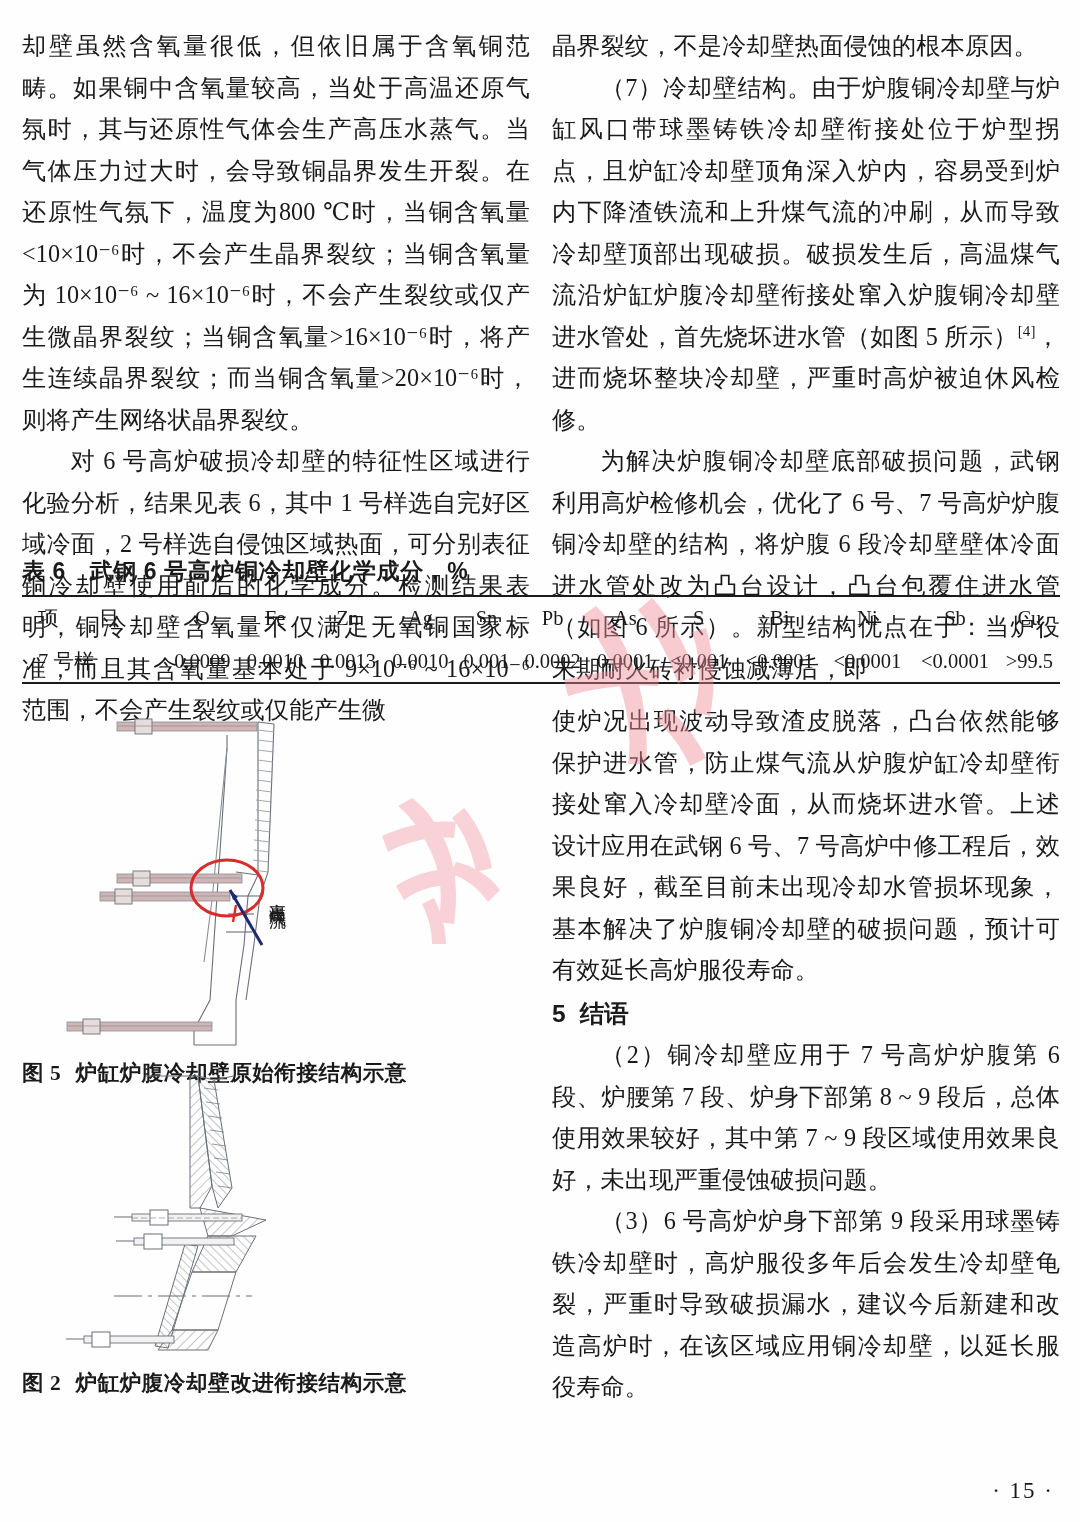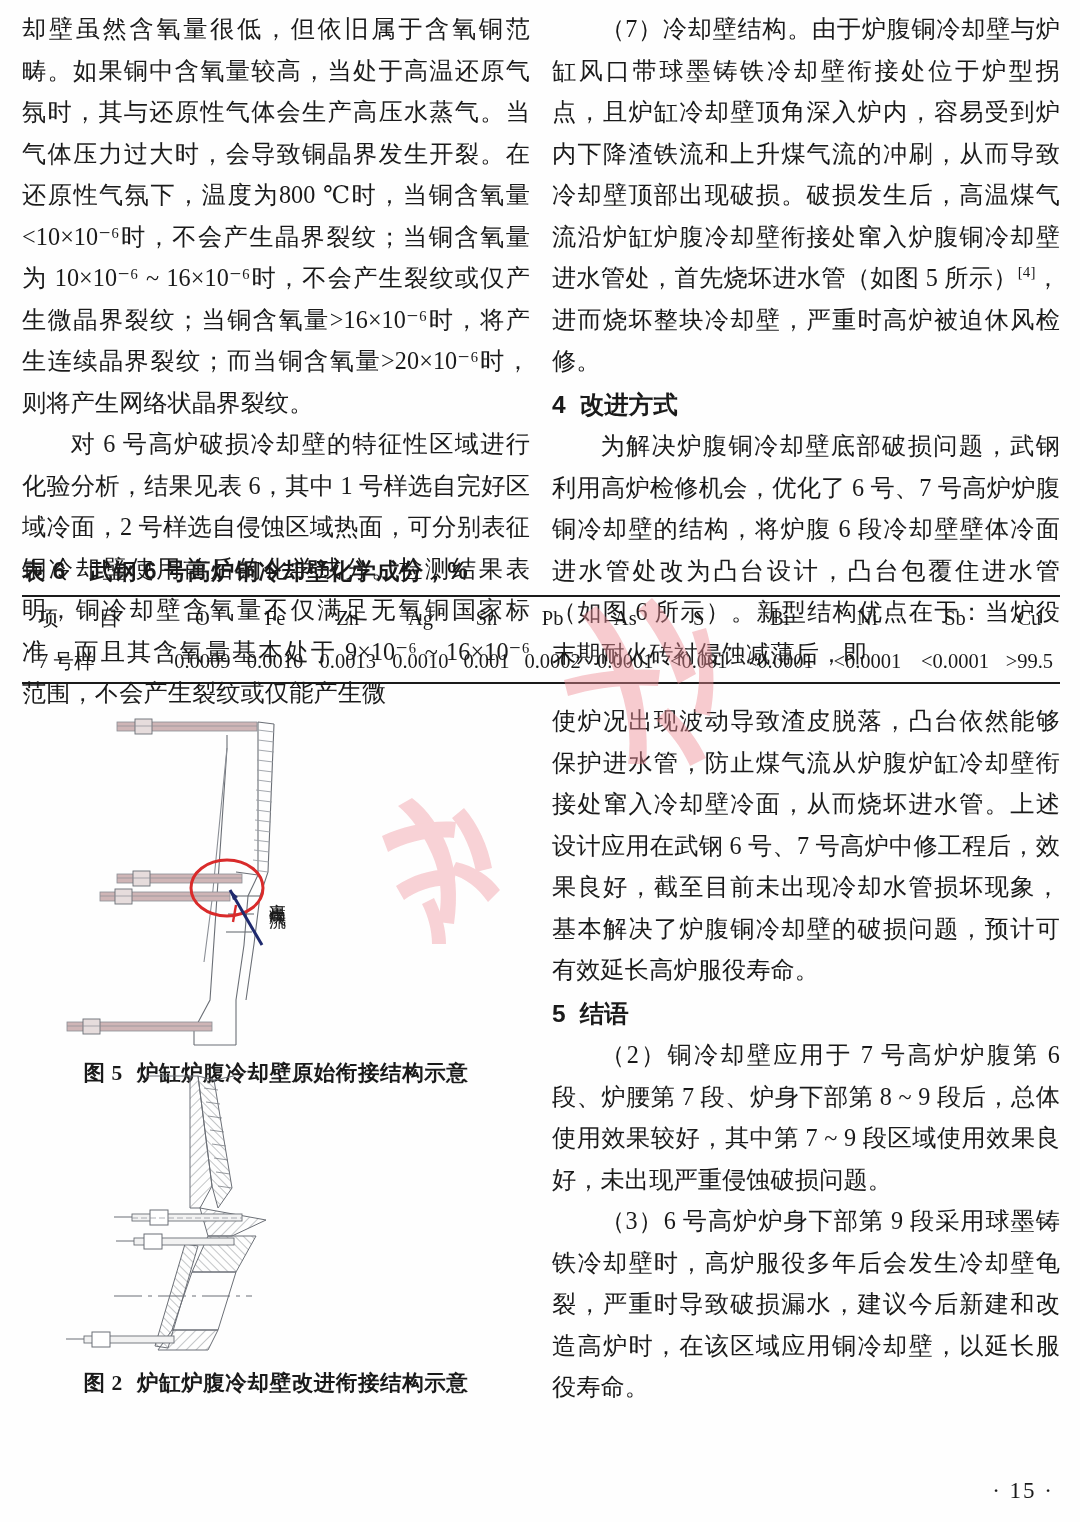--- a/index.html
+++ b/index.html
@@ -23,20 +23,21 @@
   .cols-top {
     position: absolute;
     top: 8px;
     left: 22px;
     width: 1038px;
     display: flex;
     gap: 22px;
   }
   .col {
     width: 508px;
+    margin-top: 17px;
   }
   p.body {
     margin: 0;
     font-size: 24.2px;
     line-height: 41.5px;
     text-align: justify;
     text-justify: inter-ideograph;
     letter-spacing: 0.1px;
   }
   p.body.indent { text-indent: 2em; }
@@ -96,21 +97,21 @@
 
   
   #fig-col {
     position: absolute;
     left: 22px;
     top: 700px;
     width: 508px;
   }
   .figure { position: relative; width: 508px; }
   .fig-caption {
-    text-align: center;
+    text-align: left;
     font-size: 21.5px;
     font-family: "Liberation Serif", "DejaVu Serif", serif;
     font-weight: bold;
     letter-spacing: 0.6px;
     margin-top: 6px;
   }
   .fig-caption .lbl { margin-right: 14px; }
 
   
   #right-lower {
@@ -154,22 +155,22 @@
 <div id="page">
 
   <div class="cols-top">
 
     <div class="col">
       <p class="body">却壁虽然含氧量很低，但依旧属于含氧铜范畴。如果铜中含氧量较高，当处于高温还原气氛时，其与还原性气体会生产高压水蒸气。当气体压力过大时，会导致铜晶界发生开裂。在还原性气氛下，温度为800 ℃时，当铜含氧量&lt;10×10⁻⁶时，不会产生晶界裂纹；当铜含氧量为 10×10⁻⁶ ~ 16×10⁻⁶时，不会产生裂纹或仅产生微晶界裂纹；当铜含氧量&gt;16×10⁻⁶时，将产生连续晶界裂纹；而当铜含氧量&gt;20×10⁻⁶时，则将产生网络状晶界裂纹。</p>
       <p class="body indent">对 6 号高炉破损冷却壁的特征性区域进行化验分析，结果见表 6，其中 1 号样选自完好区域冷面，2 号样选自侵蚀区域热面，可分别表征铜冷却壁使用前后的化学成分。检测结果表明，铜冷却壁含氧量不仅满足无氧铜国家标准，而且其含氧量基本处于 9×10⁻⁶ ~ 16×10⁻⁶ 范围，不会产生裂纹或仅能产生微</p>
     </div>
 
     <div class="col">
+      <p class="body">晶界裂纹，不是冷却壁热面侵蚀的根本原因。</p>
       <p class="body indent"><span>（7）冷却壁结构。由于炉腹铜冷却壁与炉缸风口带球墨铸铁冷却壁衔接处位于炉型拐点，且炉缸冷却壁顶角深入炉内，容易受到炉内下降渣铁流和上升煤气流的冲刷，从而导致冷却壁顶部出现破损。破损发生后，高温煤气流沿炉缸炉腹冷却壁衔接处窜入炉腹铜冷却壁进水管处，首先烧坏进水管（如图 5 所示）</span><sup>[4]</sup><span>，进而烧坏整块冷却壁，严重时高炉被迫休风检修。</span></p>
-      <h2 class="section"><span class="num">4</span><span>改进方式</span></h2>
       <p class="body indent">为解决炉腹铜冷却壁底部破损问题，武钢利用高炉检修机会，优化了 6 号、7 号高炉炉腹铜冷却壁的结构，将炉腹 6 段冷却壁壁体冷面进水管处改为凸台设计，凸台包覆住进水管（如图 6 所示）。新型结构优点在于：当炉役末期耐火砖衬侵蚀减薄后，即</p>
     </div>
 
   </div>
 
   <div id="table-block">
     <div class="table-caption">表 6　武钢 6 号高炉铜冷却壁化学成分，%</div>
     <table class="data">
       <thead>
         <tr class="rule-top rule-head">

